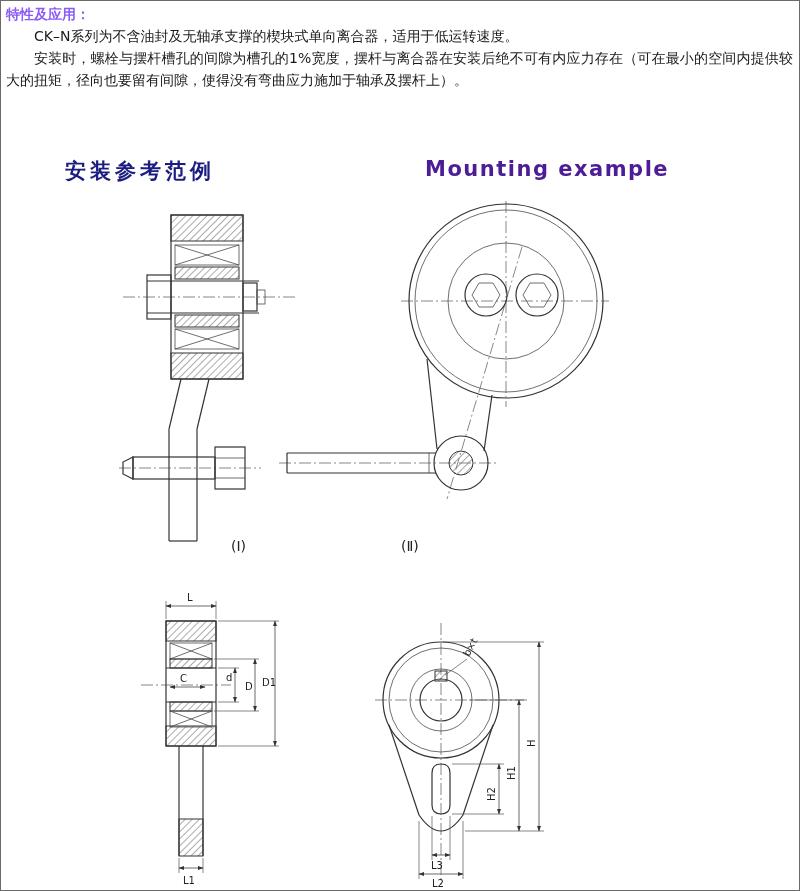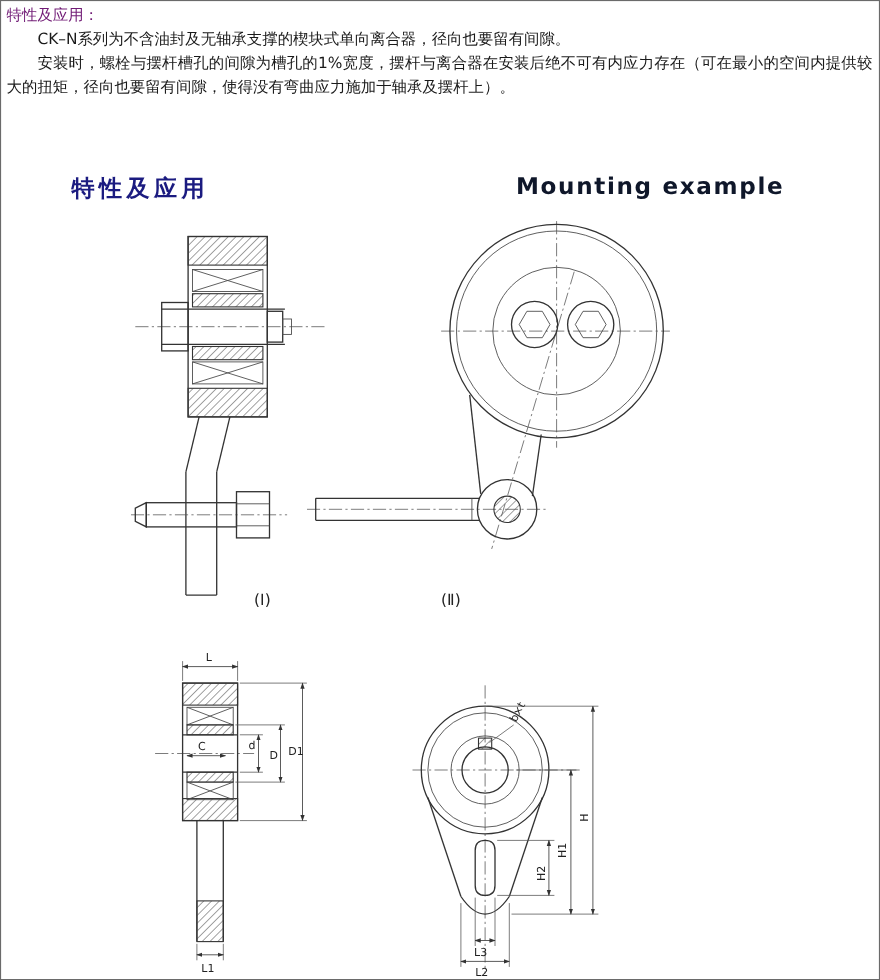--- a/index.html
+++ b/index.html
@@ -3,29 +3,29 @@
 <meta charset="utf-8">
 <style>
   * { margin:0; padding:0; box-sizing:border-box; }
   html,body { background:#ffffff; }
   body { font-family:"DejaVu Sans","Liberation Sans",sans-serif; }
   .page {
     position:relative; width:800px; height:891px; background:#fff;
     border:1px solid #6a6a6a; overflow:hidden;
   }
   .textblock { padding:2px 6px 0 5px; font-size:14px; line-height:22px; color:#1a1a1a; }
-  .doc-title { font-weight:normal; color:#701a75; font-size:14px; }
+  .doc-title { font-weight:bold; color:#8b5cf6; font-size:14px; }
   .para { text-indent:2em; text-align:justify; }
   .heading-zh {
     position:absolute; left:64px; top:156px; font-size:21px; font-weight:bold;
     color:#1b1b80; letter-spacing:4px;
   }
   .heading-en {
-    position:absolute; left:468px; top:156px; font-size:21px; font-weight:bold;
-    color:#0f172a; letter-spacing:1.5px;
+    position:absolute; left:424px; top:156px; font-size:21px; font-weight:bold;
+    color:#4c1d95; letter-spacing:1.5px;
   }
   svg.fig { position:absolute; }
   .fig-label { position:absolute; font-size:14px; color:#222; }
   svg text { font-family:"DejaVu Sans",sans-serif; font-size:10px; fill:#222; }
   .thin   { stroke:#4a4a4a; stroke-width:0.8; fill:none; }
   .med    { stroke:#333333; stroke-width:1.2; fill:none; }
   .cl     { stroke:#555555; stroke-width:0.7; fill:none; stroke-dasharray:12 3 2 3; }
   .dim    { stroke:#444444; stroke-width:0.8; fill:none; marker-start:url(#arr); marker-end:url(#arr); }
   .ext    { stroke:#555555; stroke-width:0.7; fill:none; }
   .hatched{ fill:url(#hatch); stroke:#333; stroke-width:1; }
@@ -41,25 +41,25 @@
         <line x1="0" y1="0" x2="0" y2="5" stroke="#555" stroke-width="1"></line>
       </pattern>
       <marker id="arr" viewBox="0 0 10 10" refX="9" refY="5" markerWidth="7" markerHeight="7" orient="auto-start-reverse">
         <path d="M0,1.5 L10,5 L0,8.5 z" fill="#333"></path>
       </marker>
     </defs>
   </svg>
 
   <div class="textblock">
     <div class="doc-title">特性及应用：</div>
-    <p class="para">CK–N系列为不含油封及无轴承支撑的楔块式单向离合器，径向也要留有间隙。</p>
+    <p class="para">CK–N系列为不含油封及无轴承支撑的楔块式单向离合器，适用于低运转速度。</p>
     <p class="para">安装时，螺栓与摆杆槽孔的间隙为槽孔的1%宽度，摆杆与离合器在安装后绝不可有内应力存在（可在最小的空间内提供较大的扭矩，径向也要留有间隙，使得没有弯曲应力施加于轴承及摆杆上）。</p>
   </div>
 
-  <div class="heading-zh">特性及应用</div>
+  <div class="heading-zh">安装参考范例</div>
   <div class="heading-en">Mounting example</div>
 
   <svg class="fig" style="left:118px; top:196px;" width="180" height="352" viewBox="0 0 180 352">
     <g>
       <line class="cl" x1="4" y1="100" x2="176" y2="100"></line>
 
       <rect class="med" x="52" y="18" width="72" height="164"></rect>
       <rect class="hatched" x="52" y="18" width="72" height="26"></rect>
       <rect class="hatched" x="52" y="156" width="72" height="26"></rect>
       <rect class="thin" x="56" y="48" width="64" height="20"></rect>

